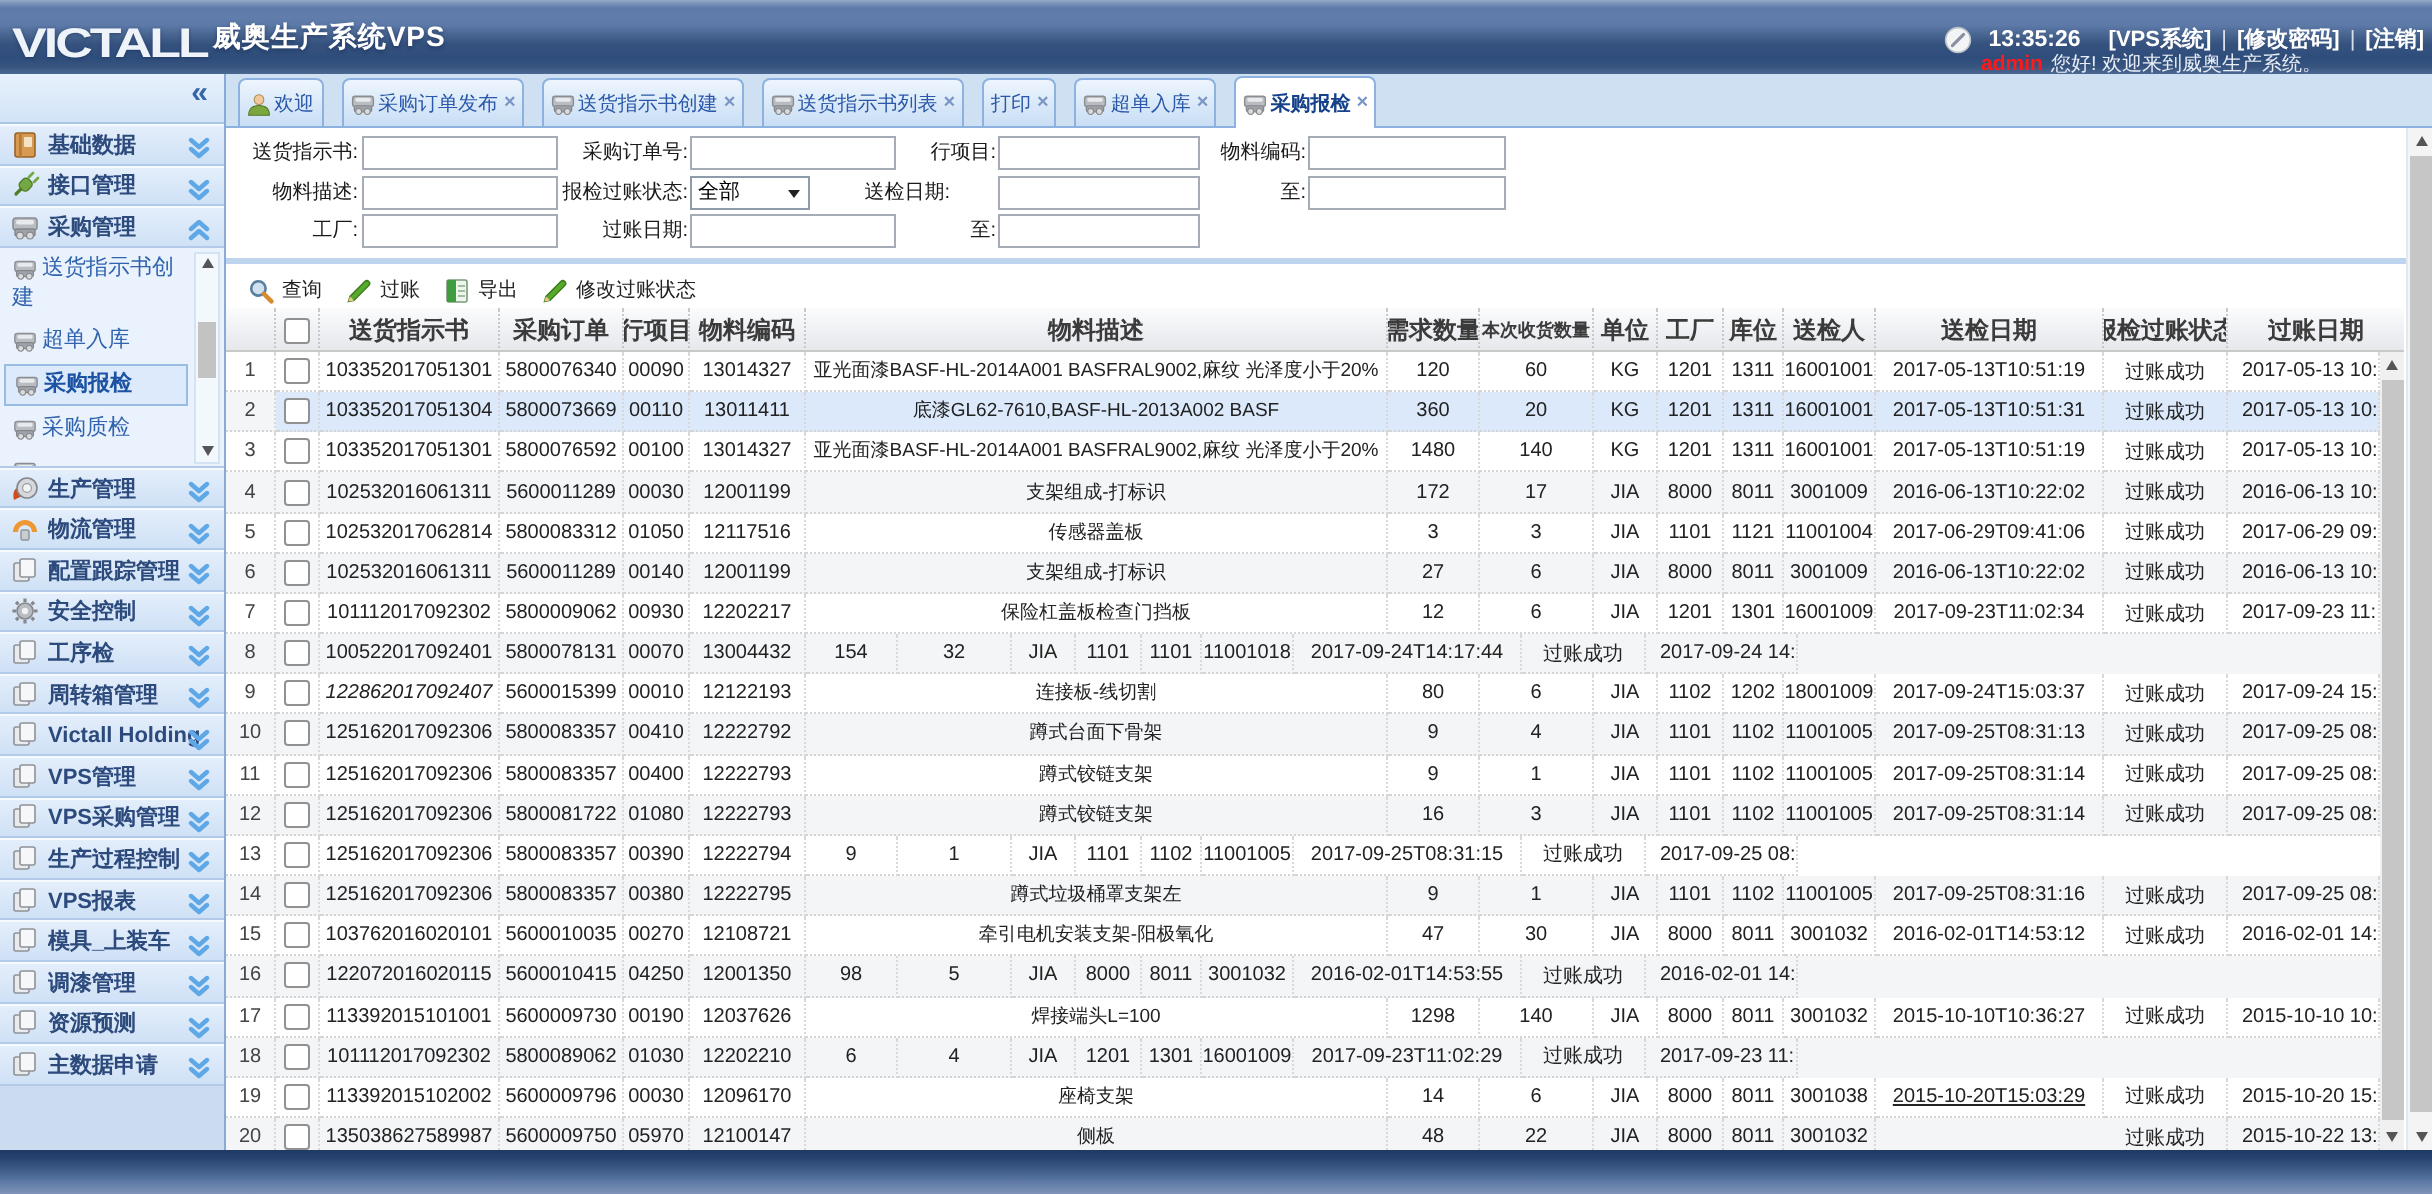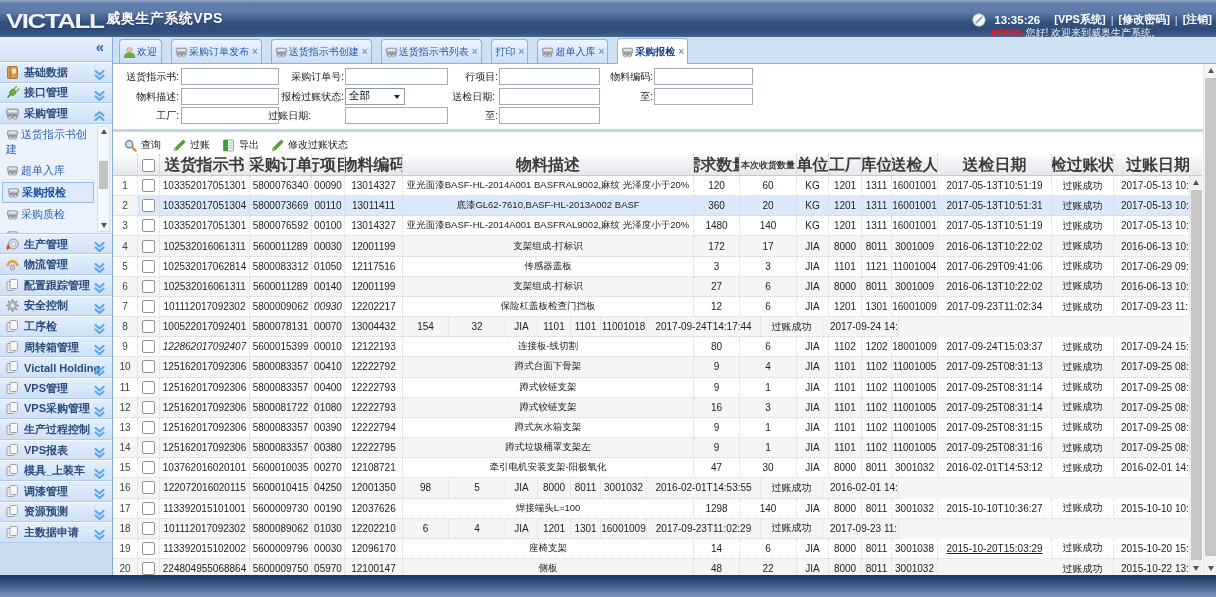--- a/index.html
+++ b/index.html
@@ -97,21 +97,21 @@
   .tb-btn { display:flex; align-items:center; margin-right:12px; cursor:pointer; }
   .tb-btn .tb-icon { width:13px; height:13px; margin-right:4px; }
   .tb-btn .tb-icon svg { width:13px; height:13px; display:block; }
   .tb-btn .tb-label { font-size:10px; color:#222; }
 
   
   .grid { position:absolute; left:0; top:90px; width:1089px; height:421px; overflow:hidden; }
   .grid-header { position:absolute; left:0; top:0; height:22px; display:flex;
     background:linear-gradient(180deg,#fbfcfd 0%,#f0f1f4 50%,#e6e8ec 100%); border-bottom:1px solid #c9c9c9; }
   .gh-cell { height:22px; display:flex; align-items:center; justify-content:center;
-    font-size:16px; font-weight:bold; color:#3b3b3b; border-right:1px dotted #c8c8c8; overflow:hidden; white-space:nowrap; }
+    font-size:12px; font-weight:bold; color:#3b3b3b; border-right:1px dotted #c8c8c8; overflow:hidden; white-space:nowrap; }
   .gh-cell.small { font-size:9px; }
   .gh-cell:last-child { border-right:none; }
   .grid-body { position:absolute; left:0; top:22px; width:1077px; }
   .g-row { display:flex; height:20.17px; background:#fff; }
   .g-row.even { background:#f4f5f7; }
   .g-row.selected { background:#f4f5f7; }
   .g-row.selected .g-cell:not(.rownum) { background:#dce9fb; }
   .g-cell { height:100%; font-size:10px; color:#222; display:flex; align-items:center; justify-content:center;
     border-right:1px dotted #d8d8d8; border-bottom:1px dotted #d4d4d4; overflow:hidden; white-space:nowrap; }
   .g-cell.rownum { color:#444; justify-content:center; font-size:10px; }
@@ -565,27 +565,27 @@
           <input class="f-input" type="text" style="top: 4px; left: 386px; width: 101px;">
           <div class="f-label" style="top: 4px; right: 550px;">物料编码:</div>
           <input class="f-input" type="text" style="top: 4px; left: 541px; width: 99px;">
           <div class="f-label" style="top: 23.5px; right: 1024px;">物料描述:</div>
           <input class="f-input" type="text" style="top: 23.5px; left: 67.5px; width: 98px;">
           <div class="f-label" style="top: 23.5px; right: 859px;">报检过账状态:</div>
           <div class="f-select" style="top: 23.5px; left: 232px; width: 60px;">
             <span>全部</span>
             <span class="sel-arrow"></span>
           </div>
-          <div class="f-label" style="top: 23.5px; right: 708px;">送检日期:</div>
+          <div class="f-label" style="top: 23.5px; right: 728px;">送检日期:</div>
           <input class="f-input" type="text" style="top: 23.5px; left: 386px; width: 101px;">
           <div class="f-label" style="top: 23.5px; right: 550px;">至:</div>
           <input class="f-input" type="text" style="top: 23.5px; left: 541px; width: 99px;">
           <div class="f-label" style="top: 42.5px; right: 1024px;">工厂:</div>
           <input class="f-input" type="text" style="top: 42.5px; left: 67.5px; width: 98px;">
-          <div class="f-label" style="top: 42.5px; right: 892px;">过账日期:</div>
+          <div class="f-label" style="top: 42.5px; right: 859px;">过账日期:</div>
           <input class="f-input" type="text" style="top: 42.5px; left: 232px; width: 103px;">
           <div class="f-label" style="top: 42.5px; right: 705px;">至:</div>
           <input class="f-input" type="text" style="top: 42.5px; left: 386px; width: 101px;">
         </div>
 
       <div class="toolbar">
           <div class="tb-btn">
             <span class="tb-icon">
               <svg viewBox="0 0 13 13" xmlns="http://www.w3.org/2000/svg">
     <circle cx="5.2" cy="5.2" r="3.6" fill="#cfe0ee" stroke="#5b7f9e" stroke-width="1.3"></circle>
@@ -766,21 +766,21 @@
               <div class="g-cell" style="width: 62px;">过账成功</div>
               <div class="g-cell postdate" style="width: 76px;">2016-06-13 10:</div>
             </div>
             <div class="g-row">
               <div class="g-cell rownum" style="width: 25px;">7</div>
               <div class="g-cell" style="width: 22px;">
                 <span class="gcheck"></span>
               </div>
               <div class="g-cell" style="width: 90px;">101112017092302</div>
               <div class="g-cell" style="width: 62px;">5800009062</div>
-              <div class="g-cell" style="width: 33px; font-style: italic;">00930</div>
+              <div class="g-cell" style="width: 33px;">00930</div>
               <div class="g-cell" style="width: 58px;">12202217</div>
               <div class="g-cell desc" style="width: 291px;">保险杠盖板检查门挡板</div>
               <div class="g-cell" style="width: 46px;">12</div>
               <div class="g-cell" style="width: 57px;">6</div>
               <div class="g-cell" style="width: 32px;">JIA</div>
               <div class="g-cell" style="width: 33px;">1201</div>
               <div class="g-cell" style="width: 30px;">1301</div>
               <div class="g-cell" style="width: 46px;">16001009</div>
               <div class="g-cell" style="width: 114px;">2017-09-23T11:02:34</div>
               <div class="g-cell" style="width: 62px;">过账成功</div>
@@ -887,21 +887,20 @@
             </div>
             <div class="g-row">
               <div class="g-cell rownum" style="width: 25px;">13</div>
               <div class="g-cell" style="width: 22px;">
                 <span class="gcheck"></span>
               </div>
               <div class="g-cell" style="width: 90px;">125162017092306</div>
               <div class="g-cell" style="width: 62px;">5800083357</div>
               <div class="g-cell" style="width: 33px;">00390</div>
               <div class="g-cell" style="width: 58px;">12222794</div>
-              <div class="g-cell desc" style="width: 291px;">蹲式灰水箱支架</div>
               <div class="g-cell" style="width: 46px;">9</div>
               <div class="g-cell" style="width: 57px;">1</div>
               <div class="g-cell" style="width: 32px;">JIA</div>
               <div class="g-cell" style="width: 33px;">1101</div>
               <div class="g-cell" style="width: 30px;">1102</div>
               <div class="g-cell" style="width: 46px;">11001005</div>
               <div class="g-cell" style="width: 114px;">2017-09-25T08:31:15</div>
               <div class="g-cell" style="width: 62px;">过账成功</div>
               <div class="g-cell postdate" style="width: 76px;">2017-09-25 08:</div>
             </div>
@@ -1021,21 +1020,21 @@
               <div class="g-cell" style="width: 46px;">3001038</div>
               <div class="g-cell" style="width: 114px; text-decoration: underline;">2015-10-20T15:03:29</div>
               <div class="g-cell" style="width: 62px;">过账成功</div>
               <div class="g-cell postdate" style="width: 76px;">2015-10-20 15:</div>
             </div>
             <div class="g-row even">
               <div class="g-cell rownum" style="width: 25px;">20</div>
               <div class="g-cell" style="width: 22px;">
                 <span class="gcheck"></span>
               </div>
-              <div class="g-cell" style="width: 90px;">224804955068864</div>
+              <div class="g-cell" style="width: 90px;">135038627589987</div>
               <div class="g-cell" style="width: 62px;">5600009750</div>
               <div class="g-cell" style="width: 33px;">05970</div>
               <div class="g-cell" style="width: 58px;">12100147</div>
               <div class="g-cell desc" style="width: 291px;">侧板</div>
               <div class="g-cell" style="width: 46px;">48</div>
               <div class="g-cell" style="width: 57px;">22</div>
               <div class="g-cell" style="width: 32px;">JIA</div>
               <div class="g-cell" style="width: 33px;">8000</div>
               <div class="g-cell" style="width: 30px;">8011</div>
               <div class="g-cell" style="width: 46px;">3001032</div>

